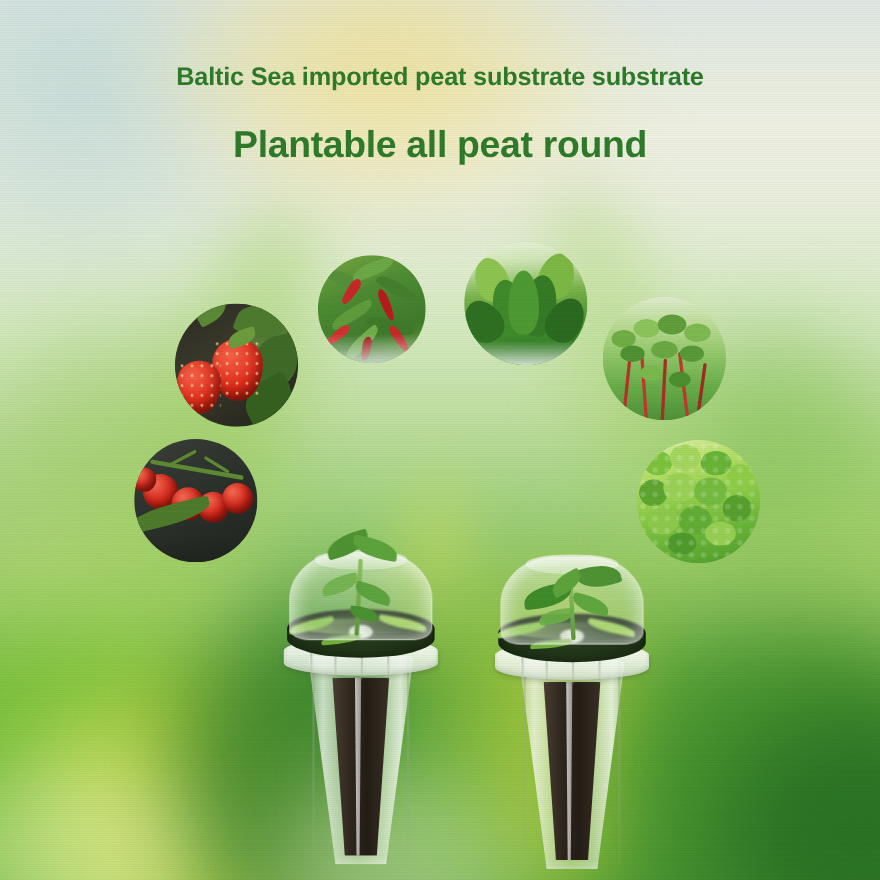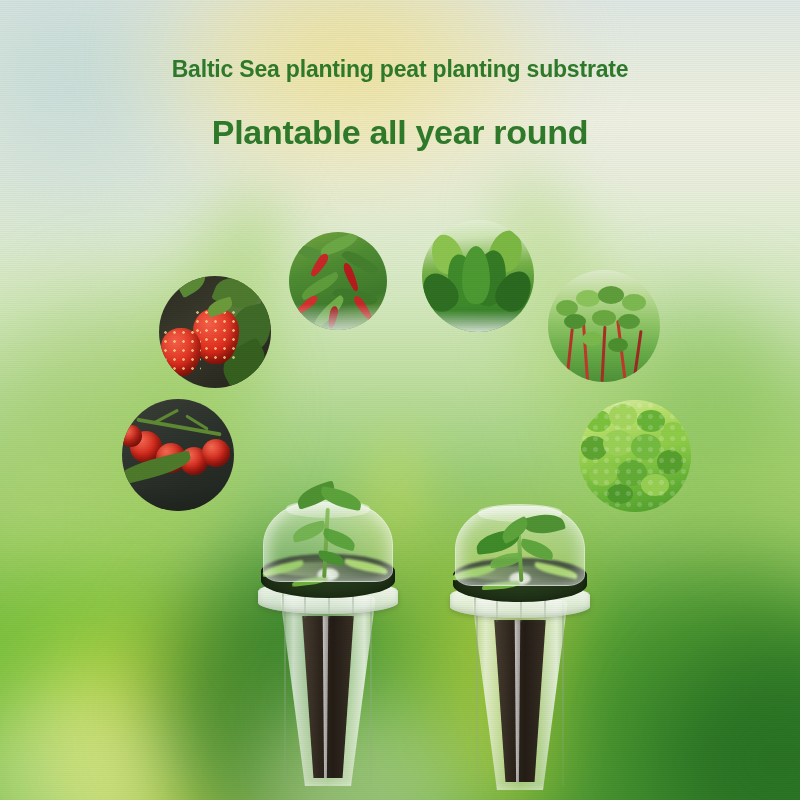--- a/index.html
+++ b/index.html
@@ -158,22 +158,22 @@
       <div class="blob b3"></div>
     <div class="blob b4"></div>
       <div class="blob b5"></div>
       <div class="blob b6"></div>
     <div class="blob b7"></div>
       <div class="blob b10"></div>
       <div class="blob b11"></div>
   </div>
 
   <div class="headline-wrap">
-    <div class="headline-1">Baltic Sea planting peat planting substrate</div>
-    <div class="headline-2">Plantable all year round</div>
+    <div class="headline-1">Baltic Sea imported peat substrate substrate</div>
+    <div class="headline-2">Plantable all peat round</div>
   </div>
 
   <div class="circ c-straw" style="left:159px;top:276px;width:112px;height:112px;">
     <div class="img">
       <div class="straw-leaf" style="left:56px;top:2px;width:44px;height:30px;transform:rotate(22deg);"></div>
       <div class="straw-leaf" style="left:72px;top:30px;width:40px;height:46px;transform:rotate(-12deg);background:#3f6a27;"></div>
       <div class="straw-leaf" style="left:18px;top:-4px;width:30px;height:20px;transform:rotate(-30deg);background:#5b8a36;"></div>
       <div class="straw-leaf" style="left:62px;top:70px;width:46px;height:34px;transform:rotate(-28deg);background:#36601f;"></div>
       <div class="straw-body" style="left:34px;top:32px;width:46px;height:56px;">
         <div class="seeds"></div>

